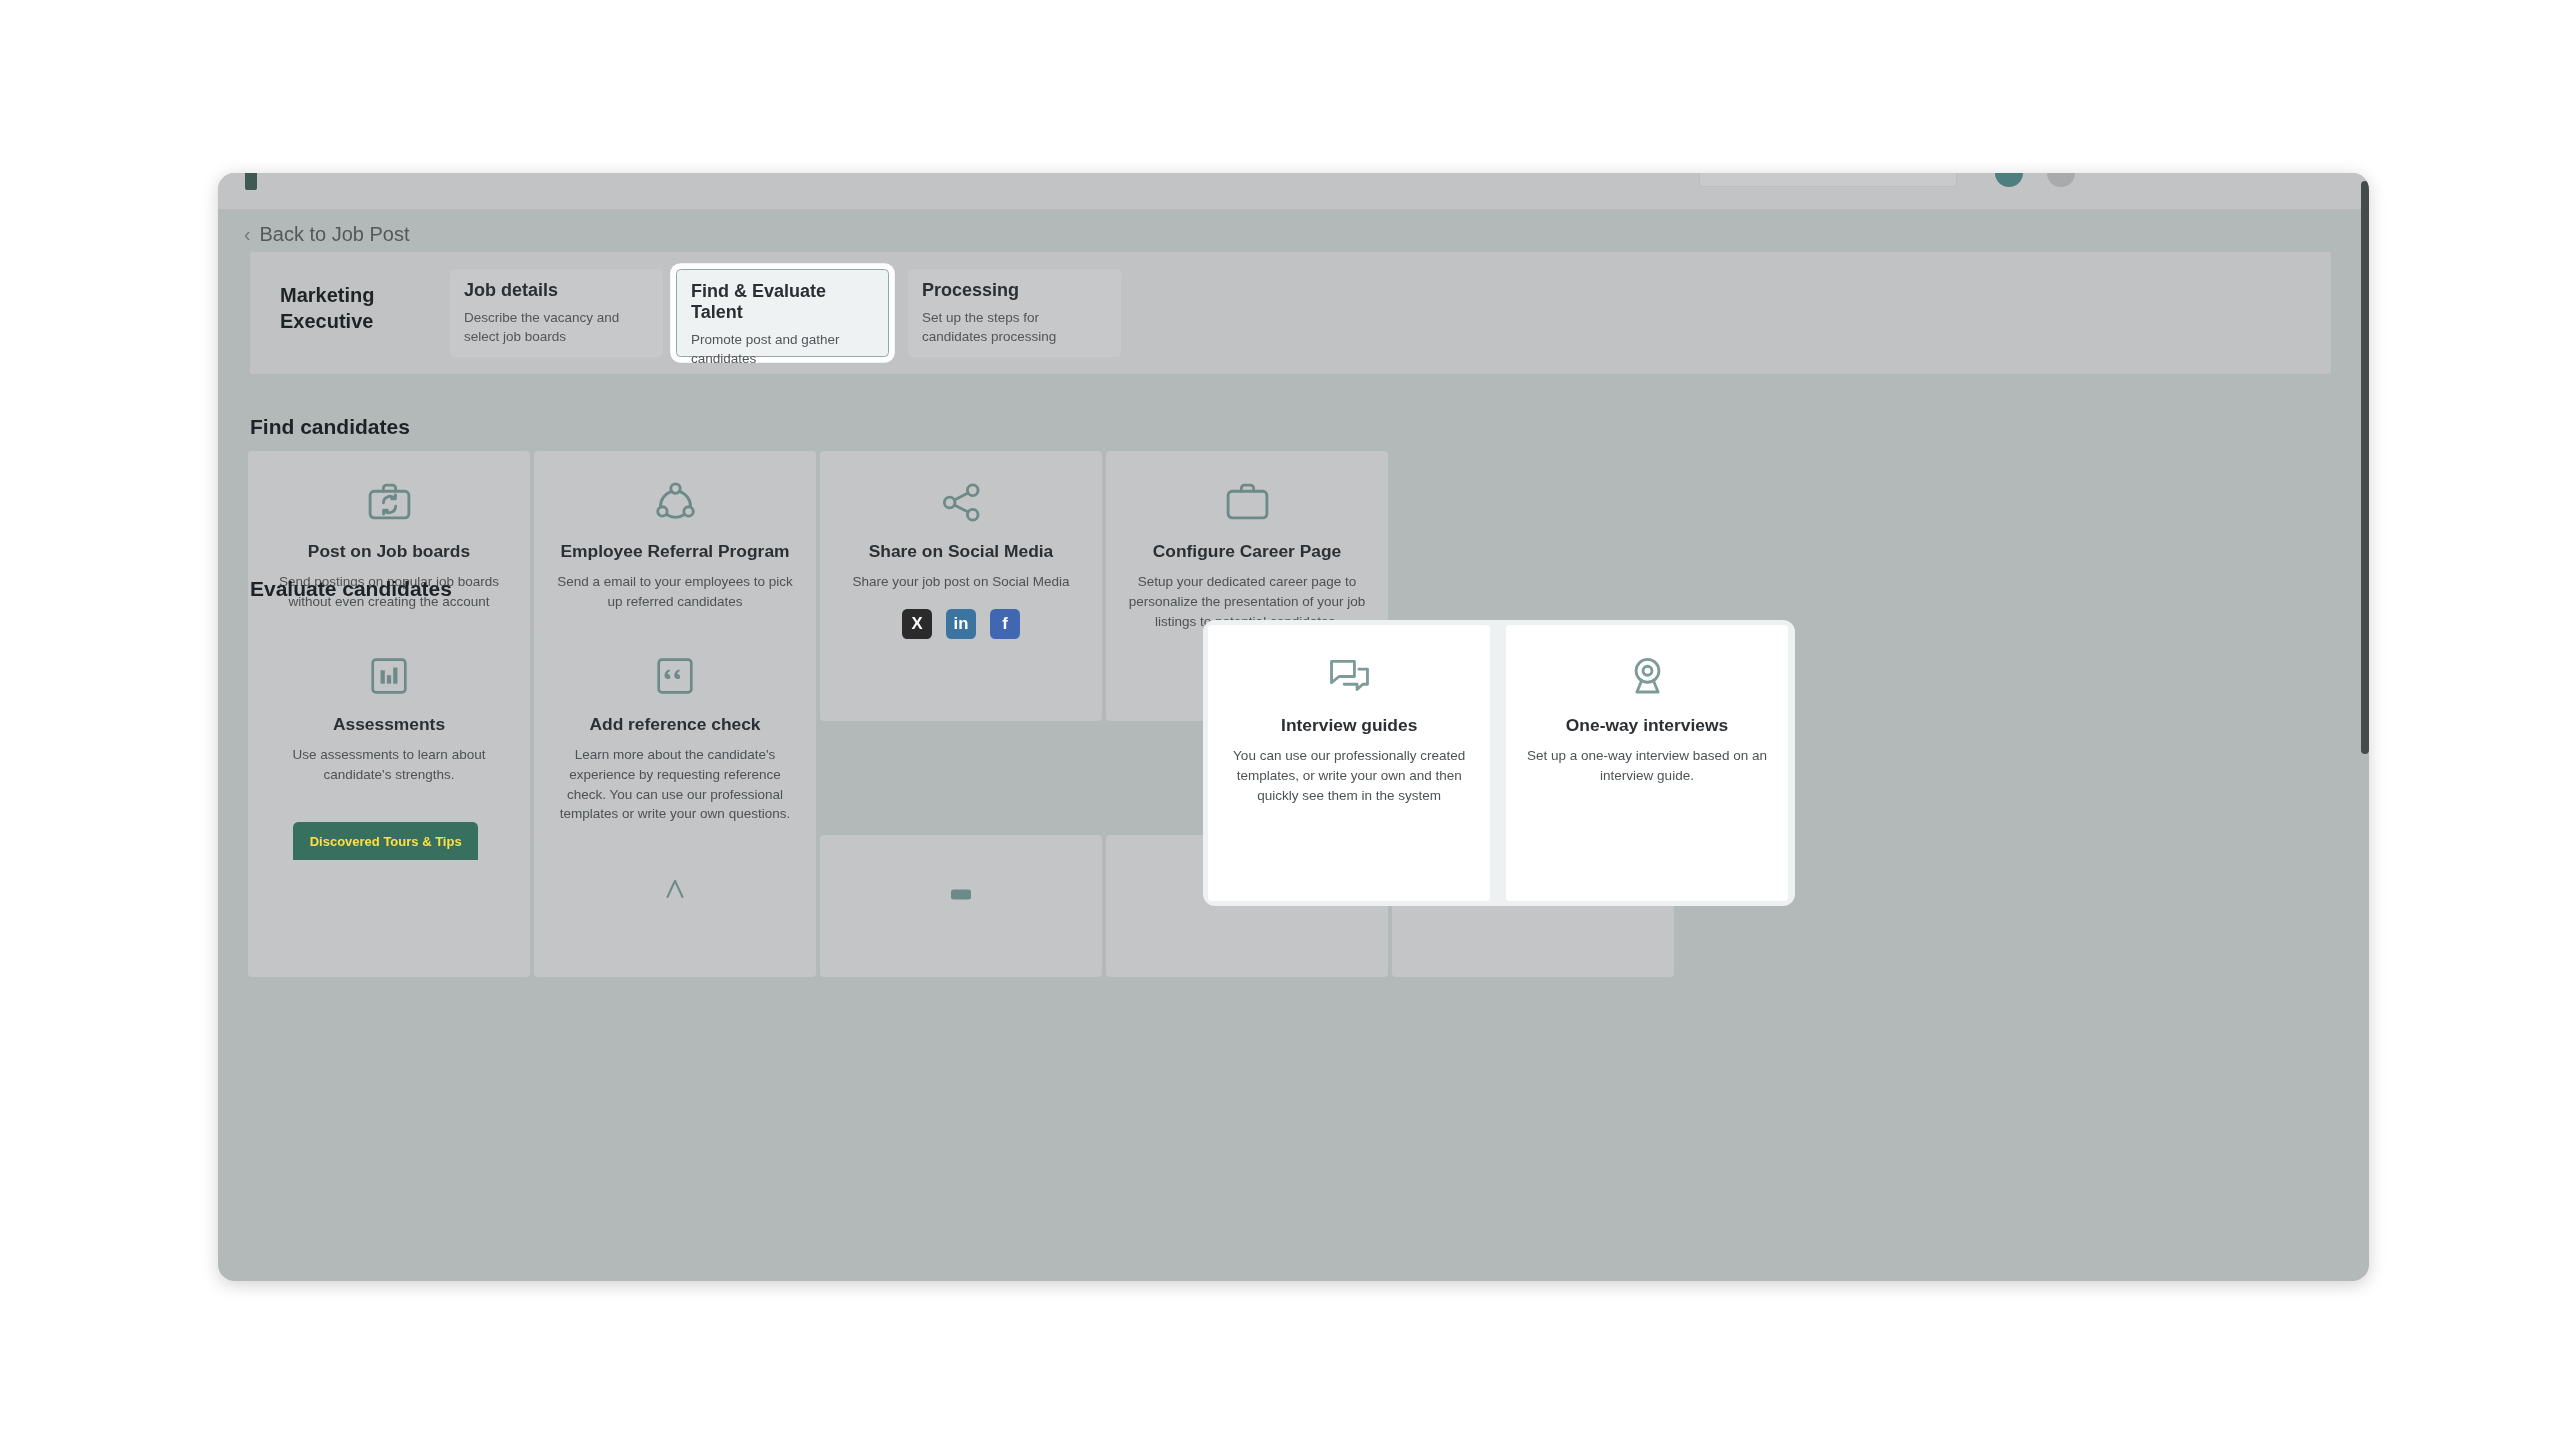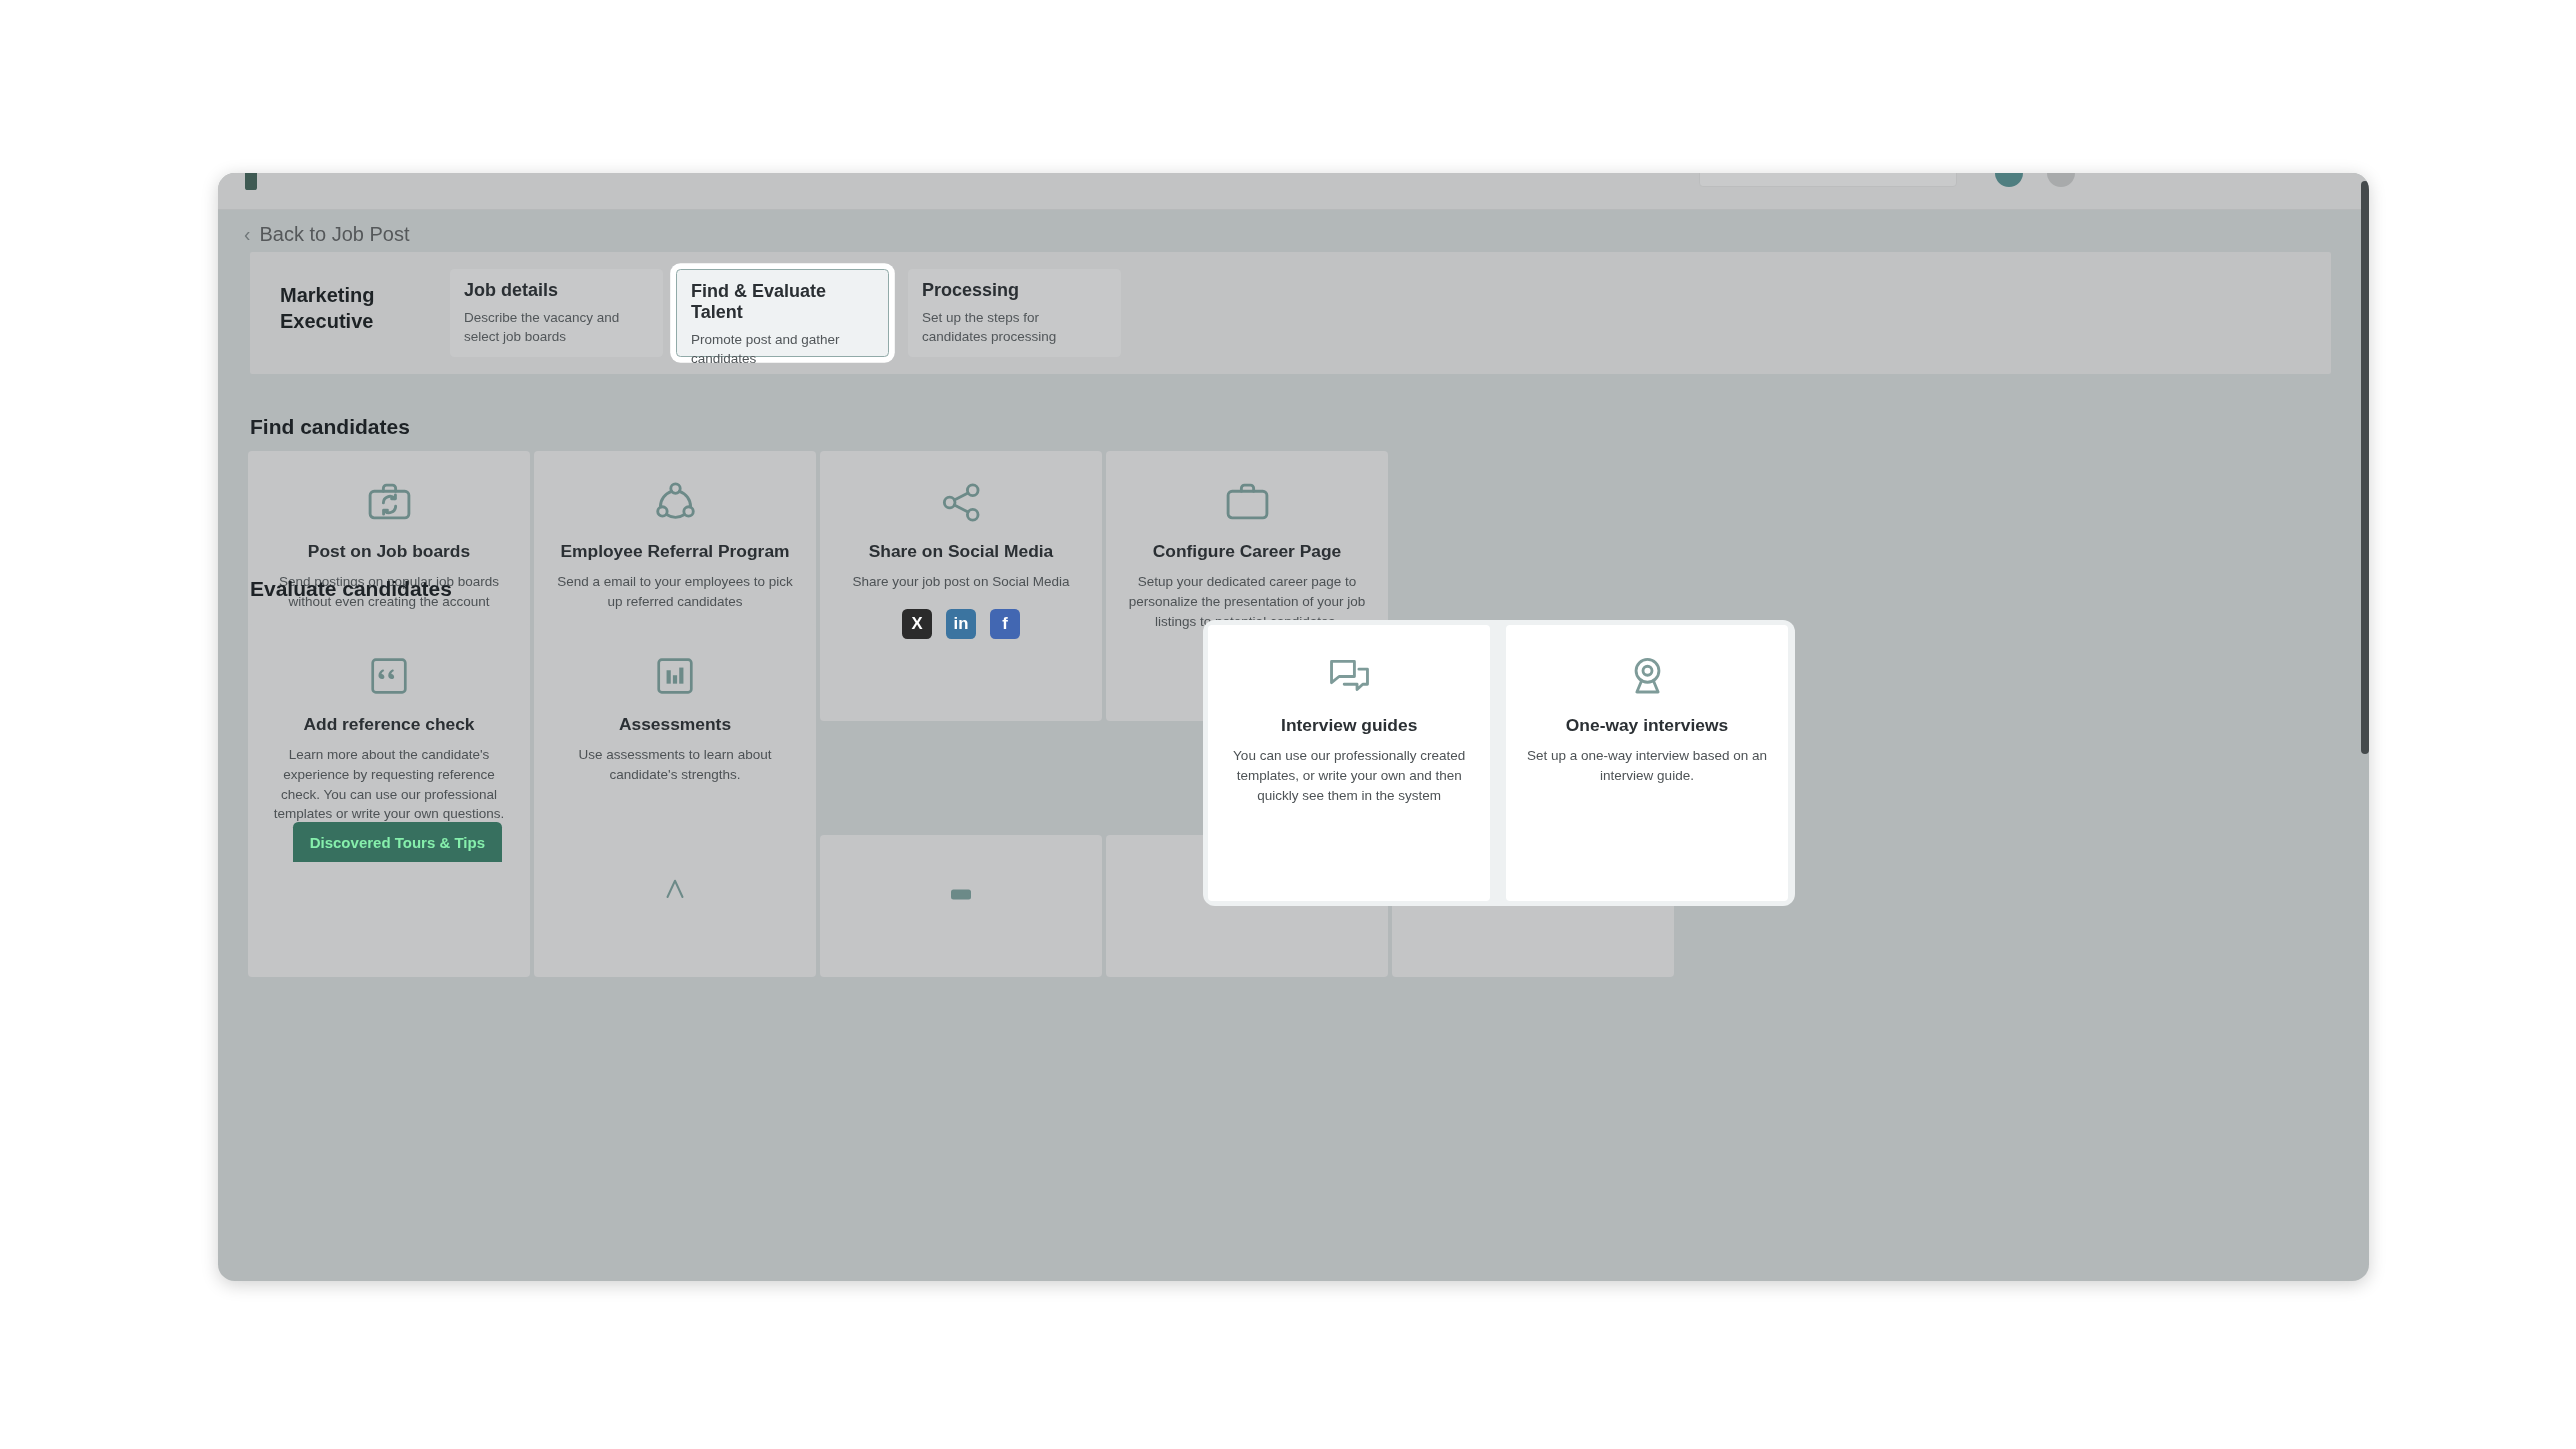--- a/index.html
+++ b/index.html
@@ -152,22 +152,22 @@
     height: 276px;
     width: 282px;
     position:absolute; top: 5.2px;
   }
   #card-interview-guides { left: 5.2px; }
   #card-one-way { left: 303px; }
 
   
   #tours-badge {
     position:absolute; left: 75px; top: 649px;
-    background:#37705f; color:#86efac;
-    font-size: 15px; font-weight:700;
+    background:#37705f; color:#fde047;
+    font-size: 13px; font-weight:700;
     padding: 11.6px 16.7px 11.6px 16.7px;
     border-radius: 5.2px 5.2px 0 0;
     z-index: 20;
     cursor:pointer;
   }
 
   
   #window-scrollbar {
     position:absolute; right: 0px; top: 7.7px;
     width: 8.4px; height: 100%;
@@ -295,45 +295,45 @@
   </div>
 
   <div class="section-title" id="evaluate-title">Evaluate candidates</div>
 
   <div class="card-grid" id="evaluate-grid">
 
     <div class="card">
       <div class="card-icon">
         <svg width="46" height="46" viewBox="0 0 24 24" fill="none" stroke="#6c8a88" stroke-width="1.4" stroke-linecap="round" stroke-linejoin="round">
           <rect x="3.5" y="3.5" width="17" height="17" rx="1.6"></rect>
+          <rect x="7.6" y="9" width="2.2" height="7" fill="#6c8a88" stroke="none"></rect>
+          <rect x="10.9" y="11.6" width="2.2" height="4.4" fill="#6c8a88" stroke="none"></rect>
+          <rect x="14.2" y="7.6" width="2.2" height="8.4" fill="#6c8a88" stroke="none"></rect>
+        </svg>
+      </div>
+      <div class="card-title">Assessments</div>
+      <div class="card-desc">Use assessments to learn about candidate's strengths.</div>
+    </div>
+
+    <div class="card">
+      <div class="card-icon">
+        <svg width="46" height="46" viewBox="0 0 24 24" fill="none" stroke="#6c8a88" stroke-width="1.4" stroke-linecap="round" stroke-linejoin="round">
+          <rect x="3.5" y="3.5" width="17" height="17" rx="1.6"></rect>
           <path d="M8.4 13.6c-1.1 0-1.9-.8-1.9-1.9 0-1.4 1-2.6 2.5-3.2l.5.9c-.8.4-1.3.9-1.4 1.5.9.1 1.5.8 1.5 1.6 0 .6-.5 1.1-1.2 1.1z" fill="#6c8a88" stroke="none"></path>
           <path d="M13.5 13.6c-1.1 0-1.9-.8-1.9-1.9 0-1.4 1-2.6 2.5-3.2l.5.9c-.8.4-1.3.9-1.4 1.5.9.1 1.5.8 1.5 1.6 0 .6-.5 1.1-1.2 1.1z" fill="#6c8a88" stroke="none"></path>
         </svg>
       </div>
       <div class="card-title">Add reference check</div>
       <div class="card-desc">Learn more about the candidate's experience by requesting reference check. You can use our professional templates or write your own questions.</div>
       <div class="card-status">
         <span class="tick">✓</span>
         <span>Enabled</span>
       </div>
     </div>
 
-    <div class="card">
-      <div class="card-icon">
-        <svg width="46" height="46" viewBox="0 0 24 24" fill="none" stroke="#6c8a88" stroke-width="1.4" stroke-linecap="round" stroke-linejoin="round">
-          <rect x="3.5" y="3.5" width="17" height="17" rx="1.6"></rect>
-          <rect x="7.6" y="9" width="2.2" height="7" fill="#6c8a88" stroke="none"></rect>
-          <rect x="10.9" y="11.6" width="2.2" height="4.4" fill="#6c8a88" stroke="none"></rect>
-          <rect x="14.2" y="7.6" width="2.2" height="8.4" fill="#6c8a88" stroke="none"></rect>
-        </svg>
-      </div>
-      <div class="card-title">Assessments</div>
-      <div class="card-desc">Use assessments to learn about candidate's strengths.</div>
-    </div>
-
     <div class="card" style="visibility:hidden"></div>
     <div class="card" style="visibility:hidden"></div>
 
     <div class="card">
       <div class="card-icon">
         <svg width="46" height="46" viewBox="0 0 24 24" fill="none" stroke="#6c8a88" stroke-width="1.4" stroke-linecap="round" stroke-linejoin="round">
           <path d="M5.5 3.5h8l5 5v3.4"></path>
           <path d="M5.5 3.5v17h4.2"></path>
           <path d="M13.5 3.5v5h5"></path>
           <path d="m15.4 11.3 1.5 3 3.3.5-2.4 2.3.6 3.3-3-1.6-3 1.6.6-3.3-2.4-2.3 3.3-.5z"></path>

